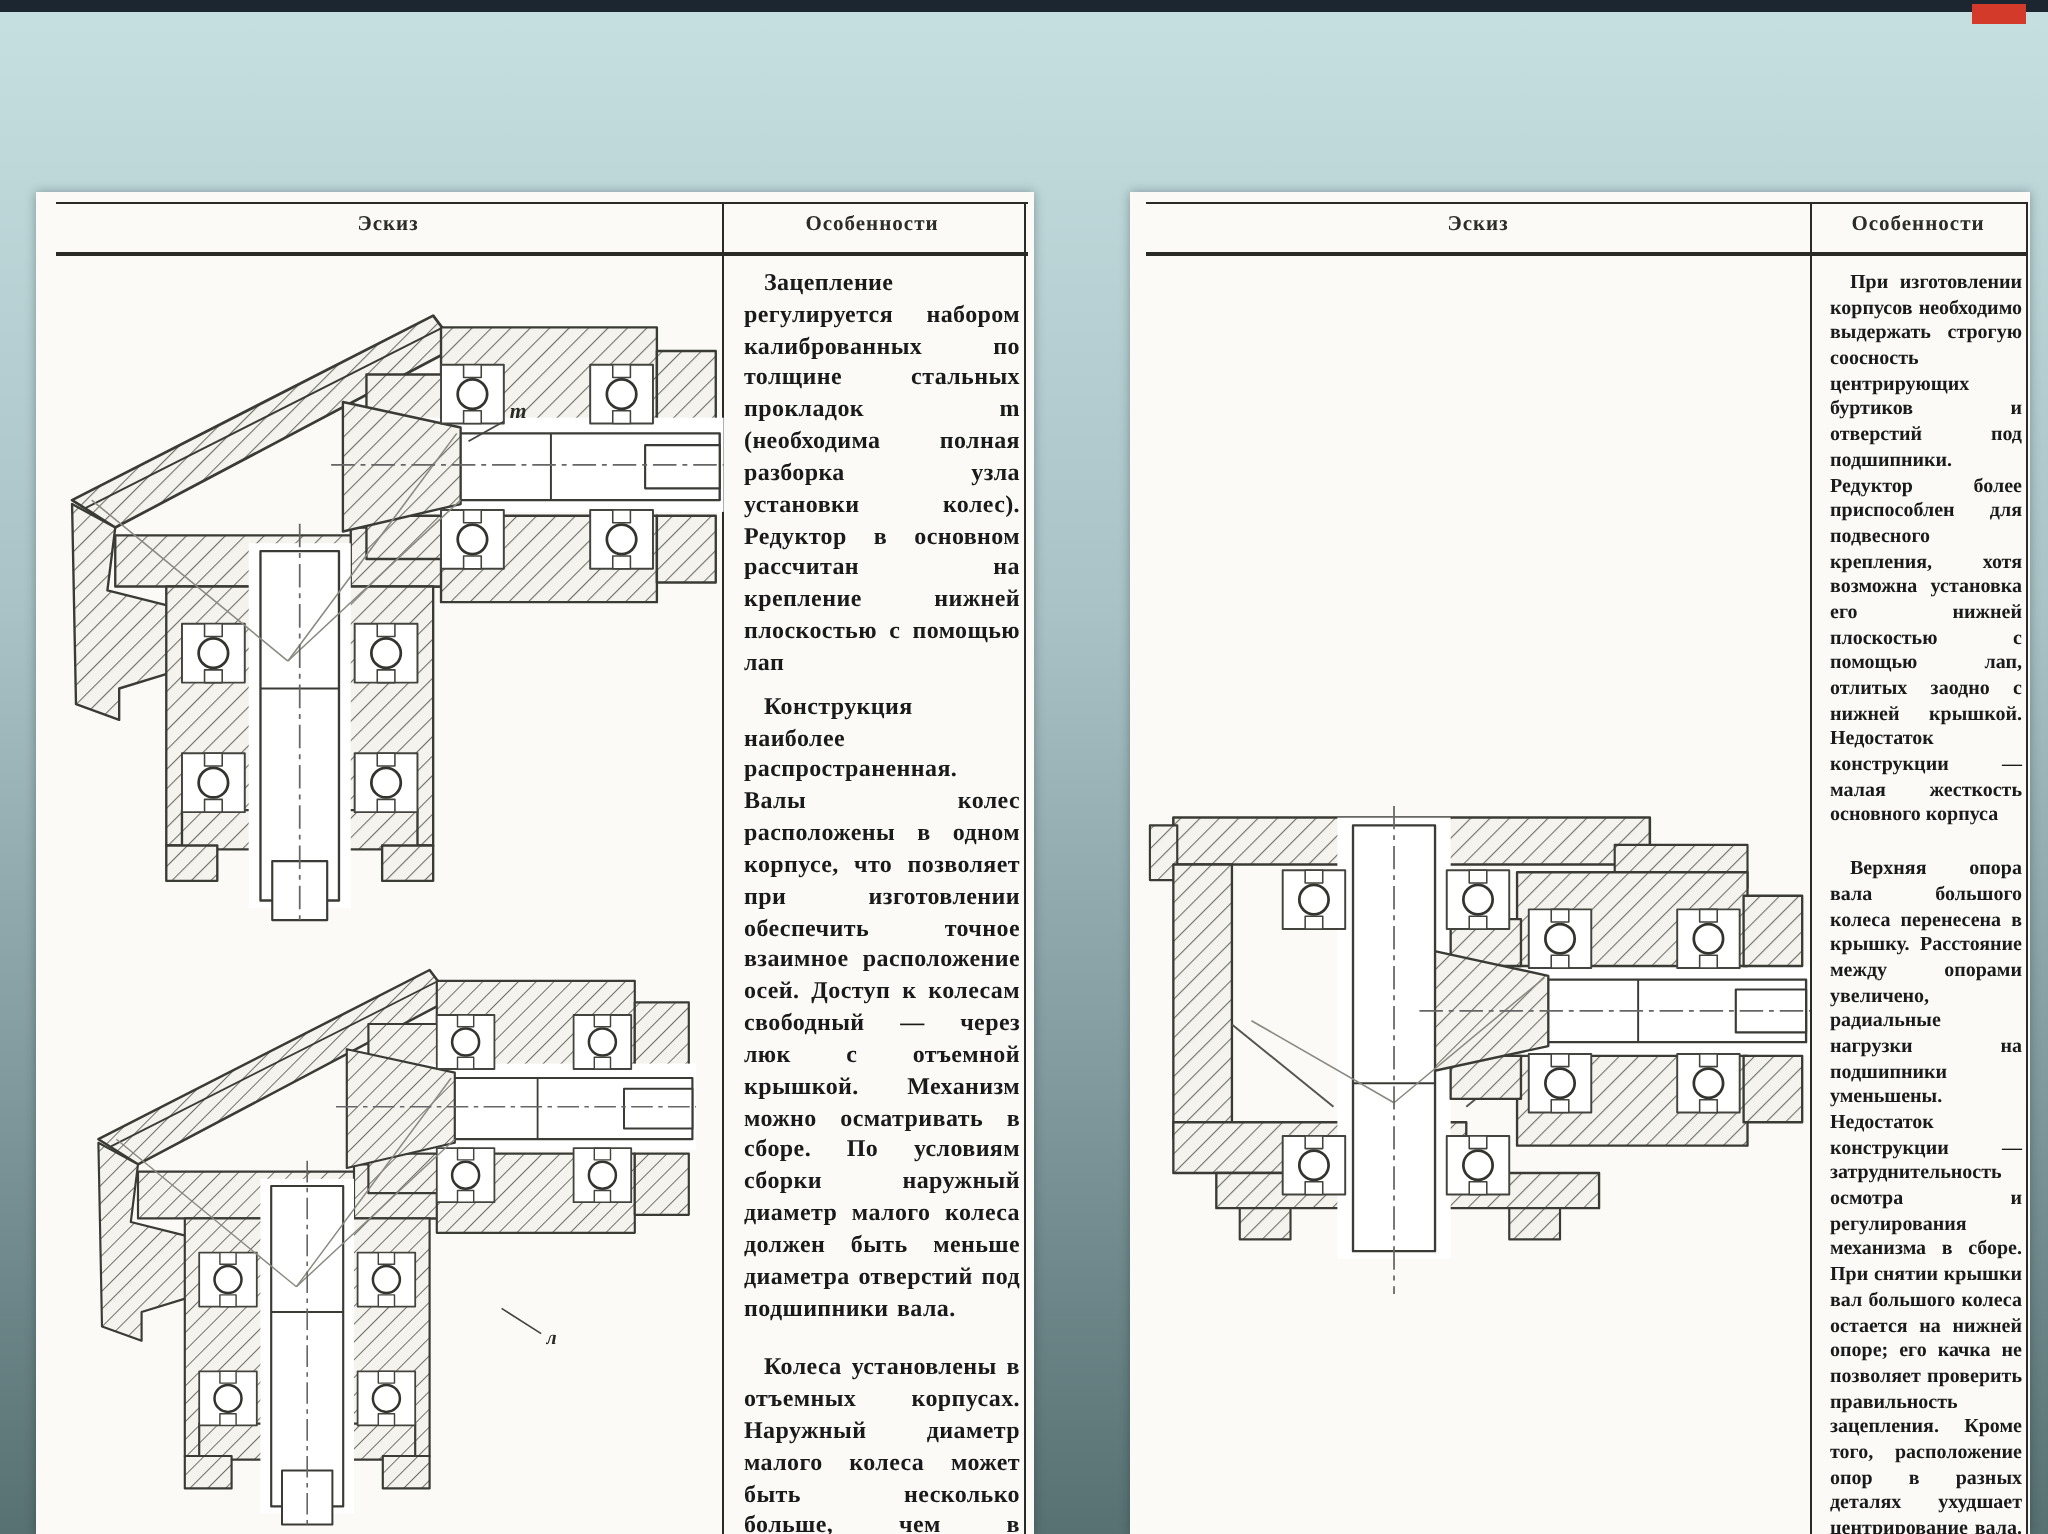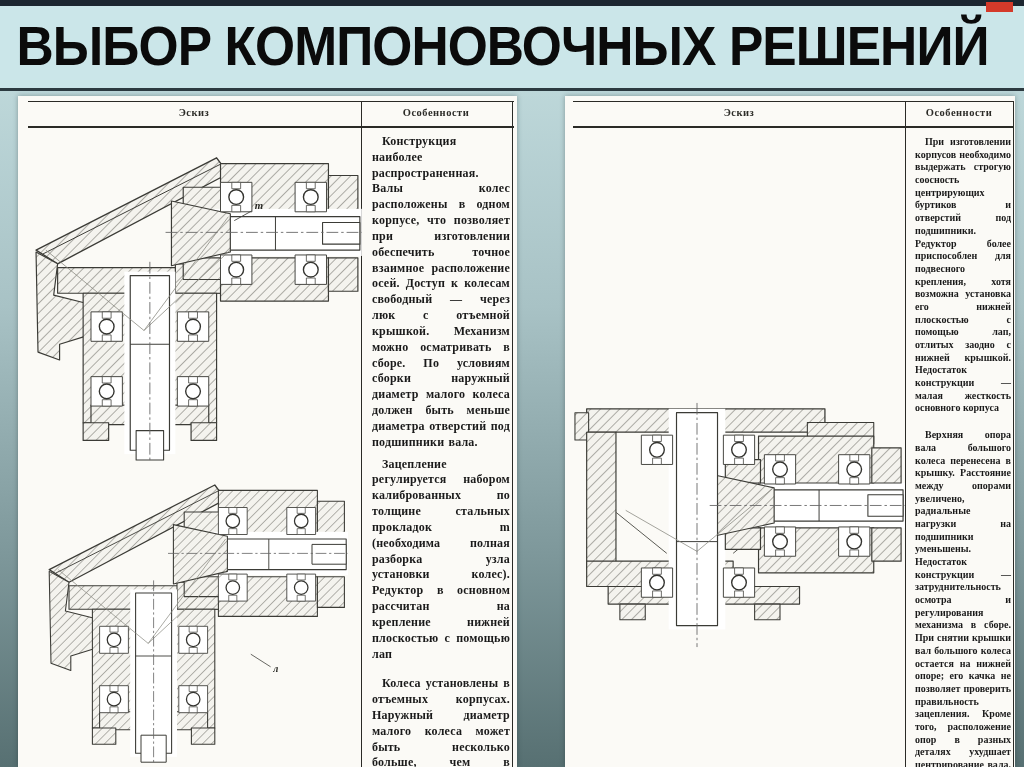--- a/index.html
+++ b/index.html
@@ -125,23 +125,20 @@
       <line x1="140" y1="111" x2="340" y2="111" stroke="#666" stroke-width=".9" stroke-dasharray="12 3 2.5 3"></line>
       <line x1="127" y1="6" x2="127" y2="256" stroke="#666" stroke-width=".9" stroke-dasharray="12 3 2.5 3"></line>
     </g>
   </defs>
 </svg>
 
 <div class="slide">
   <div class="topbar"></div>
   <div class="red-mark"></div>
 
-  <header class="titleband">
-    <h1>ВЫБОР КОМПОНОВОЧНЫХ РЕШЕНИЙ</h1>
-  </header>
 
   <section class="page page-left">
     <div class="rule" style="left:10px;top:5px;width:486px;height:1px"></div>
     <div class="rule" style="left:10px;top:30px;width:486px;height:2px"></div>
     <div class="vline" style="left:343px"></div>
     <div class="vline" style="left:494px"></div>
     <div class="col-head" style="left:176px">Эскиз</div>
     <div class="col-head" style="left:418px">Особенности</div>
 
     <svg class="drawing" style="left:10px;top:52px" width="334" height="314" viewBox="0 0 340 320">
@@ -150,22 +147,22 @@
       <text class="drw-label" x="231" y="62">m</text>
     </svg>
 
     <svg class="drawing" style="left:10px;top:380px" width="334" height="288" viewBox="0 0 340 320">
       <use href="#gA"></use>
       <line x1="254" y1="212" x2="232" y2="198" stroke="#44443f" stroke-width=".9"></line>
       <text class="drw-label" x="257" y="218">л</text>
     </svg>
 
     <div class="features features-left">
+      <p>Зацепление регулируется набором калиброванных по толщине стальных прокладок m (необходима полная разборка узла установки колес). Редуктор в основном рассчитан на крепление нижней плоскостью с помощью лап</p>
       <p>Конструкция наиболее распространенная. Валы колес расположены в одном корпусе, что позволяет при изготовлении обеспечить точное взаимное расположение осей. Доступ к колесам свободный — через люк с отъемной крышкой. Механизм можно осматривать в сборе. По условиям сборки наружный диаметр малого колеса должен быть меньше диаметра отверстий под подшипники вала.</p>
-      <p>Зацепление регулируется набором калиброванных по толщине стальных прокладок m (необходима полная разборка узла установки колес). Редуктор в основном рассчитан на крепление нижней плоскостью с помощью лап</p>
       <p class="gap">Колеса установлены в отъемных корпусах. Наружный диаметр малого колеса может быть несколько больше, чем в предыдущем варианте. Зацепление можно регулировать набором прокладок л, устанавливаемых под фланцы отъемных корпусов без разборки узлов установки колес.</p>
     </div>
   </section>
 
   <section class="page page-right">
     <div class="rule" style="left:8px;top:5px;width:440px;height:1px"></div>
     <div class="rule" style="left:8px;top:30px;width:440px;height:2px"></div>
     <div class="vline" style="left:340px"></div>
     <div class="vline" style="left:448px"></div>
     <div class="col-head" style="left:174px">Эскиз</div>

